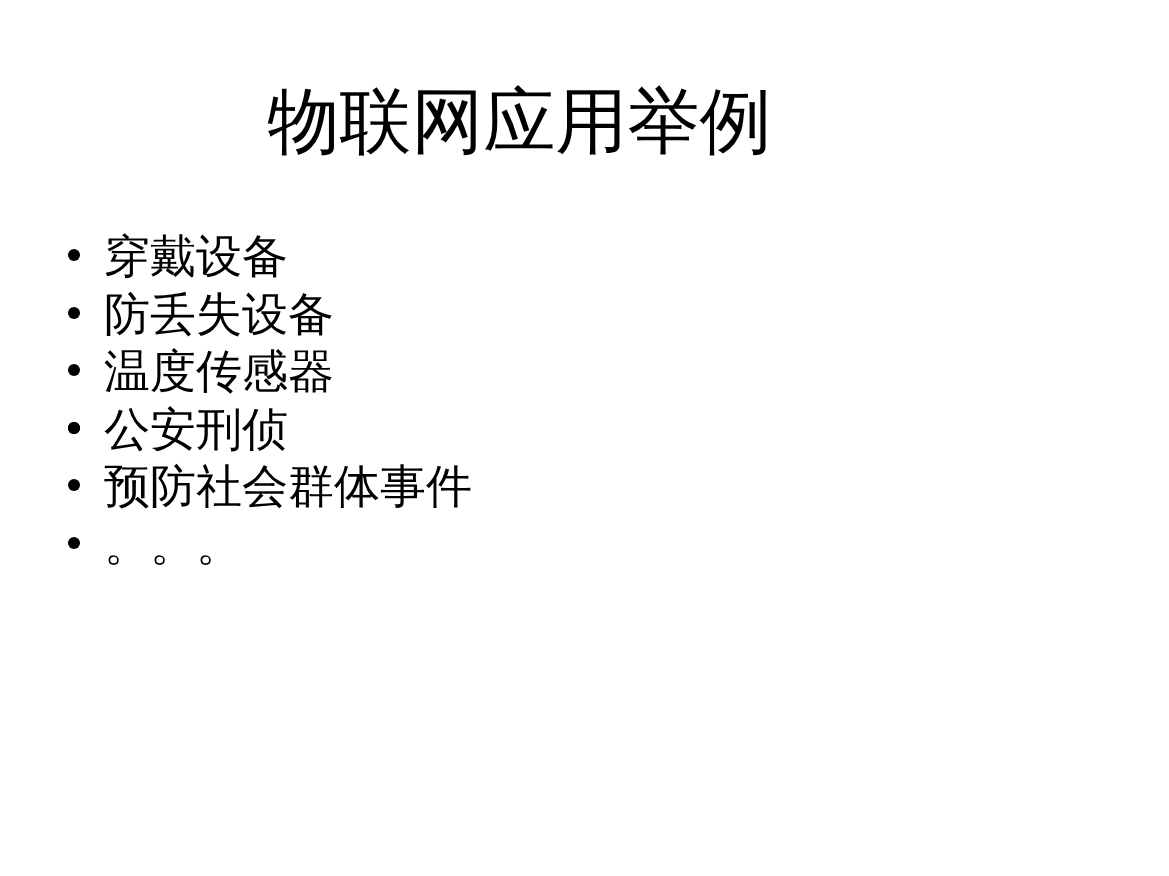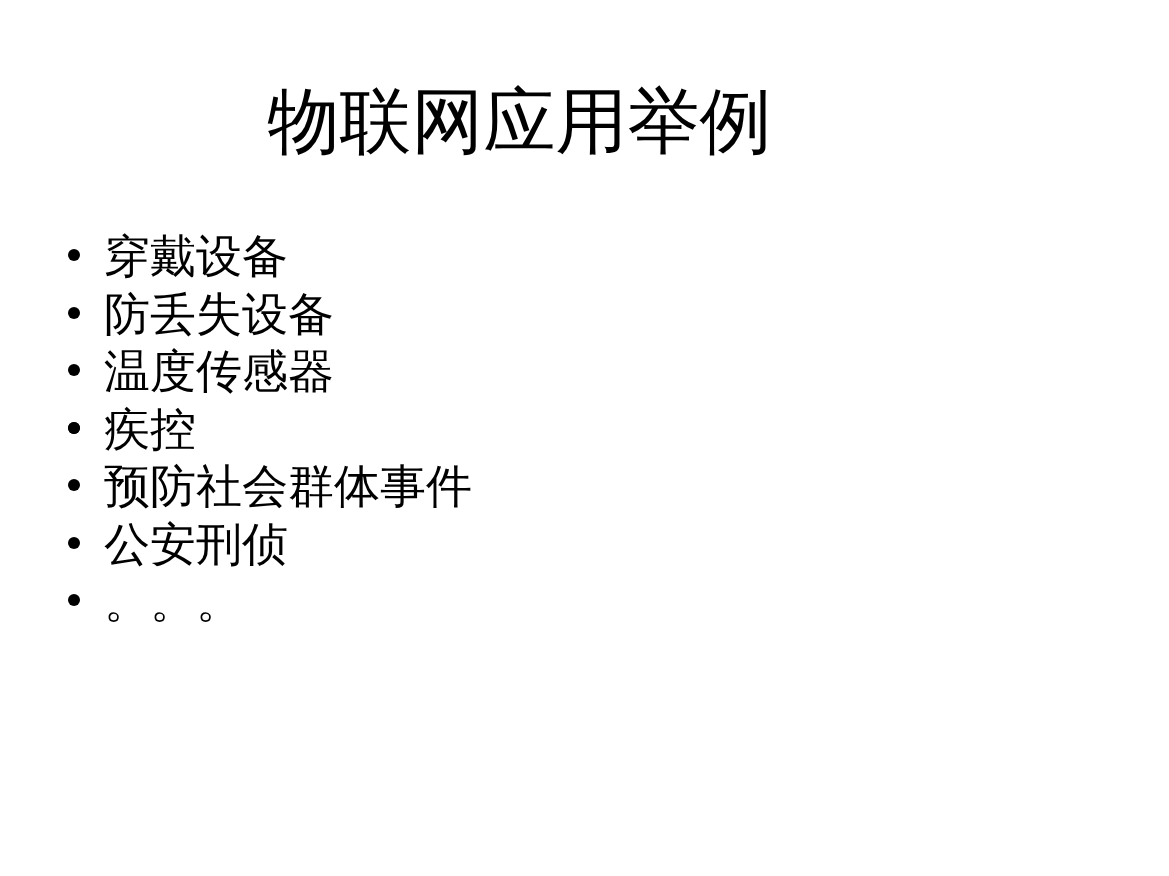--- a/index.html
+++ b/index.html
@@ -77,28 +77,27 @@
     </li>
     <li>
       <span class="dot"></span>
       <span>温度传感器</span>
     </li>
     <li>
       <span class="dot"></span>
     </li>
     <li>
       <span class="dot"></span>
-      <span>疾控</span>
+    </li>
+    <li>
+      <span class="dot"></span>
+      <span>公安刑侦</span>
     </li>
     <li>
       <span class="dot"></span>
       <span>预防社会群体事件</span>
-    </li>
-    <li>
-      <span class="dot"></span>
-      <span>公安刑侦</span>
     </li>
     <li>
       <span class="dot"></span>
       <span>。。。</span>
     </li>
   </ul>
 </div>
 
 </body></html>

